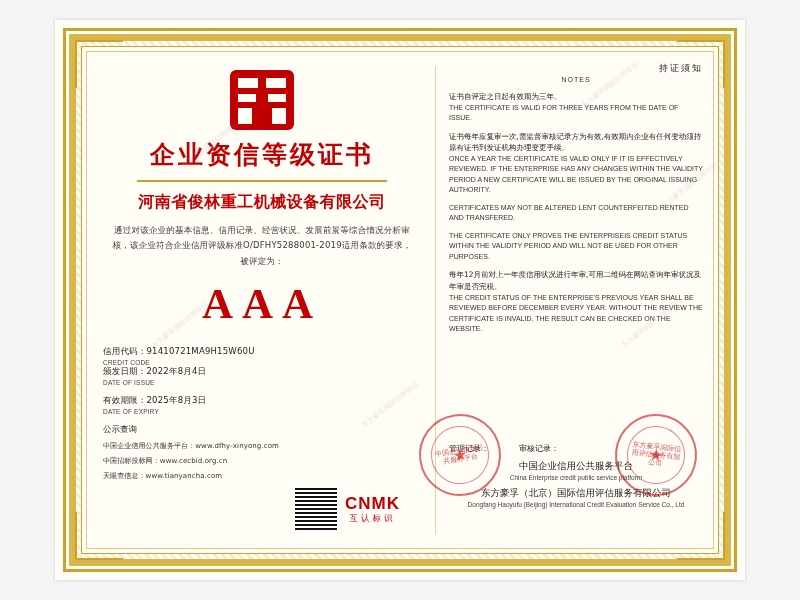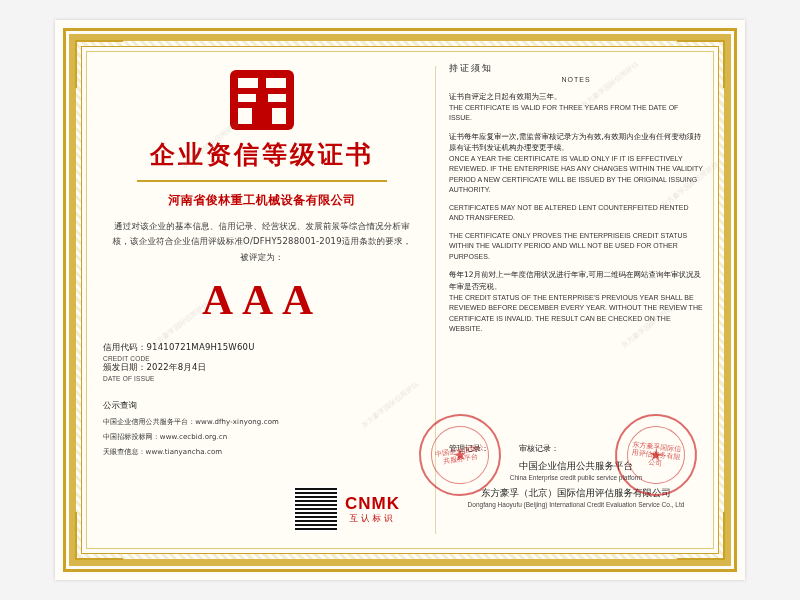--- a/index.html
+++ b/index.html
@@ -56,21 +56,21 @@
   .logo svg{display:block;}
   .title{
     margin-top:6px;
     font-size:25px;font-weight:bold;color:#c00000;letter-spacing:3px;
     font-family:"DejaVu Sans", sans-serif;
   }
   .title-rule{
     width:250px;height:2px;background:#c9a227;margin:9px auto 10px;
   }
   .company{
-    font-size:12px;font-weight:bold;color:#c00000;letter-spacing:.5px;
+    font-size:16px;font-weight:bold;color:#c00000;letter-spacing:.5px;
     font-family:Liberation Sans, sans-serif;
     margin-bottom:10px;
   }
   .desc{
     font-size:8.5px;color:#3a3a3a;line-height:1.8;text-align:center;
     padding:0 12px;letter-spacing:.2px;
     font-family:"DejaVu Sans", sans-serif;
   }
   .grade{
     margin-top:10px;
@@ -95,21 +95,21 @@
       background-color:#fff;border:2px solid #fff;}
   .cnmk{line-height:1.1;}
   .cnmk-t{font-size:17px;font-weight:bold;color:#c00000;font-family:"Liberation Sans", sans-serif;letter-spacing:1px;text-align:center;}
   .cnmk-s{font-size:8.5px;color:#c00000;font-family:"DejaVu Sans", sans-serif;letter-spacing:3px;}
 
   
   .divider{position:absolute;left:338px;top:4px;bottom:4px;width:1px;background:#e3d6a8;}
 
   
   .right{position:absolute;left:352px;top:0;right:0;height:100%;}
-  .notes-h-cn{text-align:left;font-size:9px;color:#222;font-family:"DejaVu Sans", sans-serif;letter-spacing:2px;}
+  .notes-h-cn{text-align:right;font-size:9px;color:#222;font-family:"DejaVu Sans", sans-serif;letter-spacing:2px;}
   .notes-h-en{text-align:center;font-size:7px;color:#333;font-family:"Liberation Sans", sans-serif;letter-spacing:1px;margin-top:1px;margin-bottom:8px;}
   .note{margin-bottom:7px;}
   .note-cn{font-size:7.5px;color:#222;line-height:1.55;font-family:"DejaVu Sans", sans-serif;}
   .note-en{font-size:7px;color:#333;line-height:1.5;font-family:"Liberation Sans", sans-serif;}
 
   .sign-row{position:absolute;left:0;right:0;bottom:84px;display:flex;gap:30px;}
   .sign-lbl{font-size:8px;color:#222;font-family:"DejaVu Sans", sans-serif;}
 
   .issuer{position:absolute;left:0;right:0;bottom:30px;text-align:center;}
   .issuer-cn{font-size:9.5px;color:#222;font-family:"DejaVu Sans", sans-serif;}
@@ -183,20 +183,24 @@
             <div class="fcol">
               <div class="fcn">信用代码：91410721MA9H15W60U</div>
               <div class="fen">CREDIT CODE</div>
             </div>
             <div class="fcol">
               <div class="fcn">颁发日期：2022年8月4日</div>
               <div class="fen">DATE OF ISSUE</div>
             </div>
           </div>
           <div class="frow">
+            <div class="fcol">
+              <div class="fcn">有效期限：2025年8月3日</div>
+              <div class="fen">DATE OF EXPIRY</div>
+            </div>
           </div>
         </div>
 
         <div class="pub">
           <div class="pub-h-cn">公示查询</div>
           <div class="pub-line">中国企业信用公共服务平台：www.dfhy-xinyong.com</div>
           <div class="pub-line">中国招标投标网：www.cecbid.org.cn</div>
           <div class="pub-line">天眼查信息：www.tianyancha.com</div>
         </div>
 

